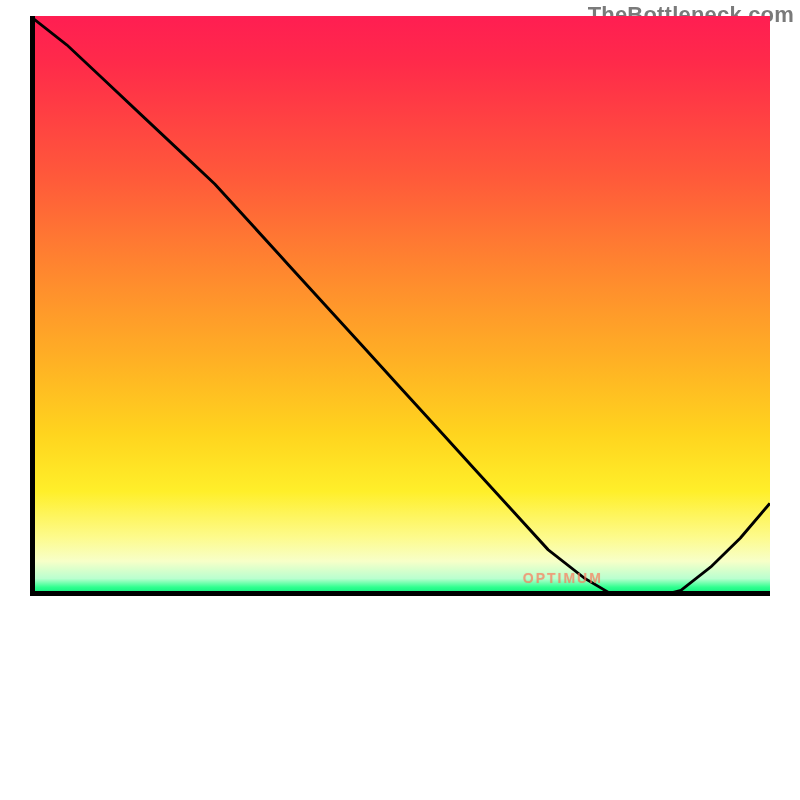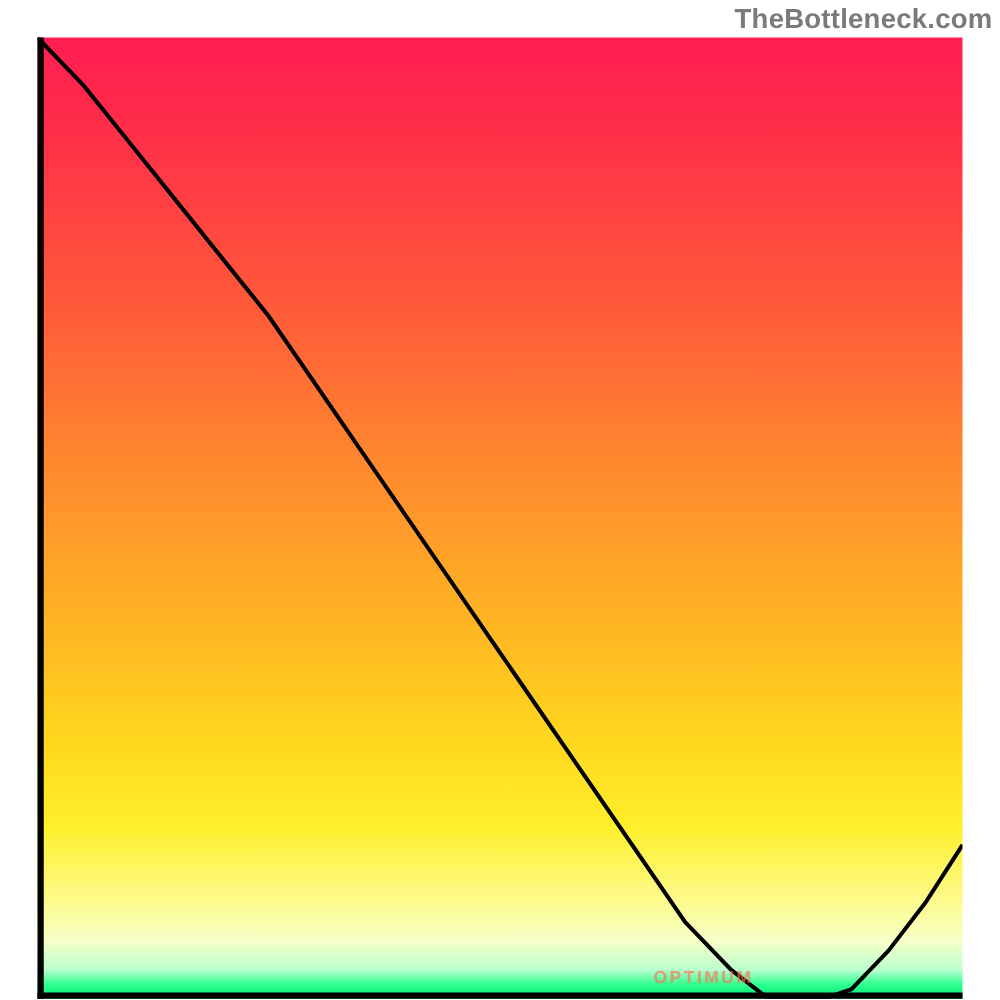--- a/index.html
+++ b/index.html
@@ -16,23 +16,23 @@
     right: 6px;
     font-family: Arial, Helvetica, sans-serif;
     font-size: 22px;
     font-weight: 700;
     color: #7a7a7a;
     letter-spacing: 0.2px;
   }
   .plot {
     position: absolute;
     left: 30px;
-    top: 30px;
+    top: 16px;
     width: 740px;
-    height: 769px;
+    height: 580px;
   }
   .gradient-bg {
     position: absolute;
     inset: 0;
     
     background: linear-gradient(
       to bottom,
       #ff1e52 0%,
       #ff2a4a 8%,
       #ff5a3a 28%,

